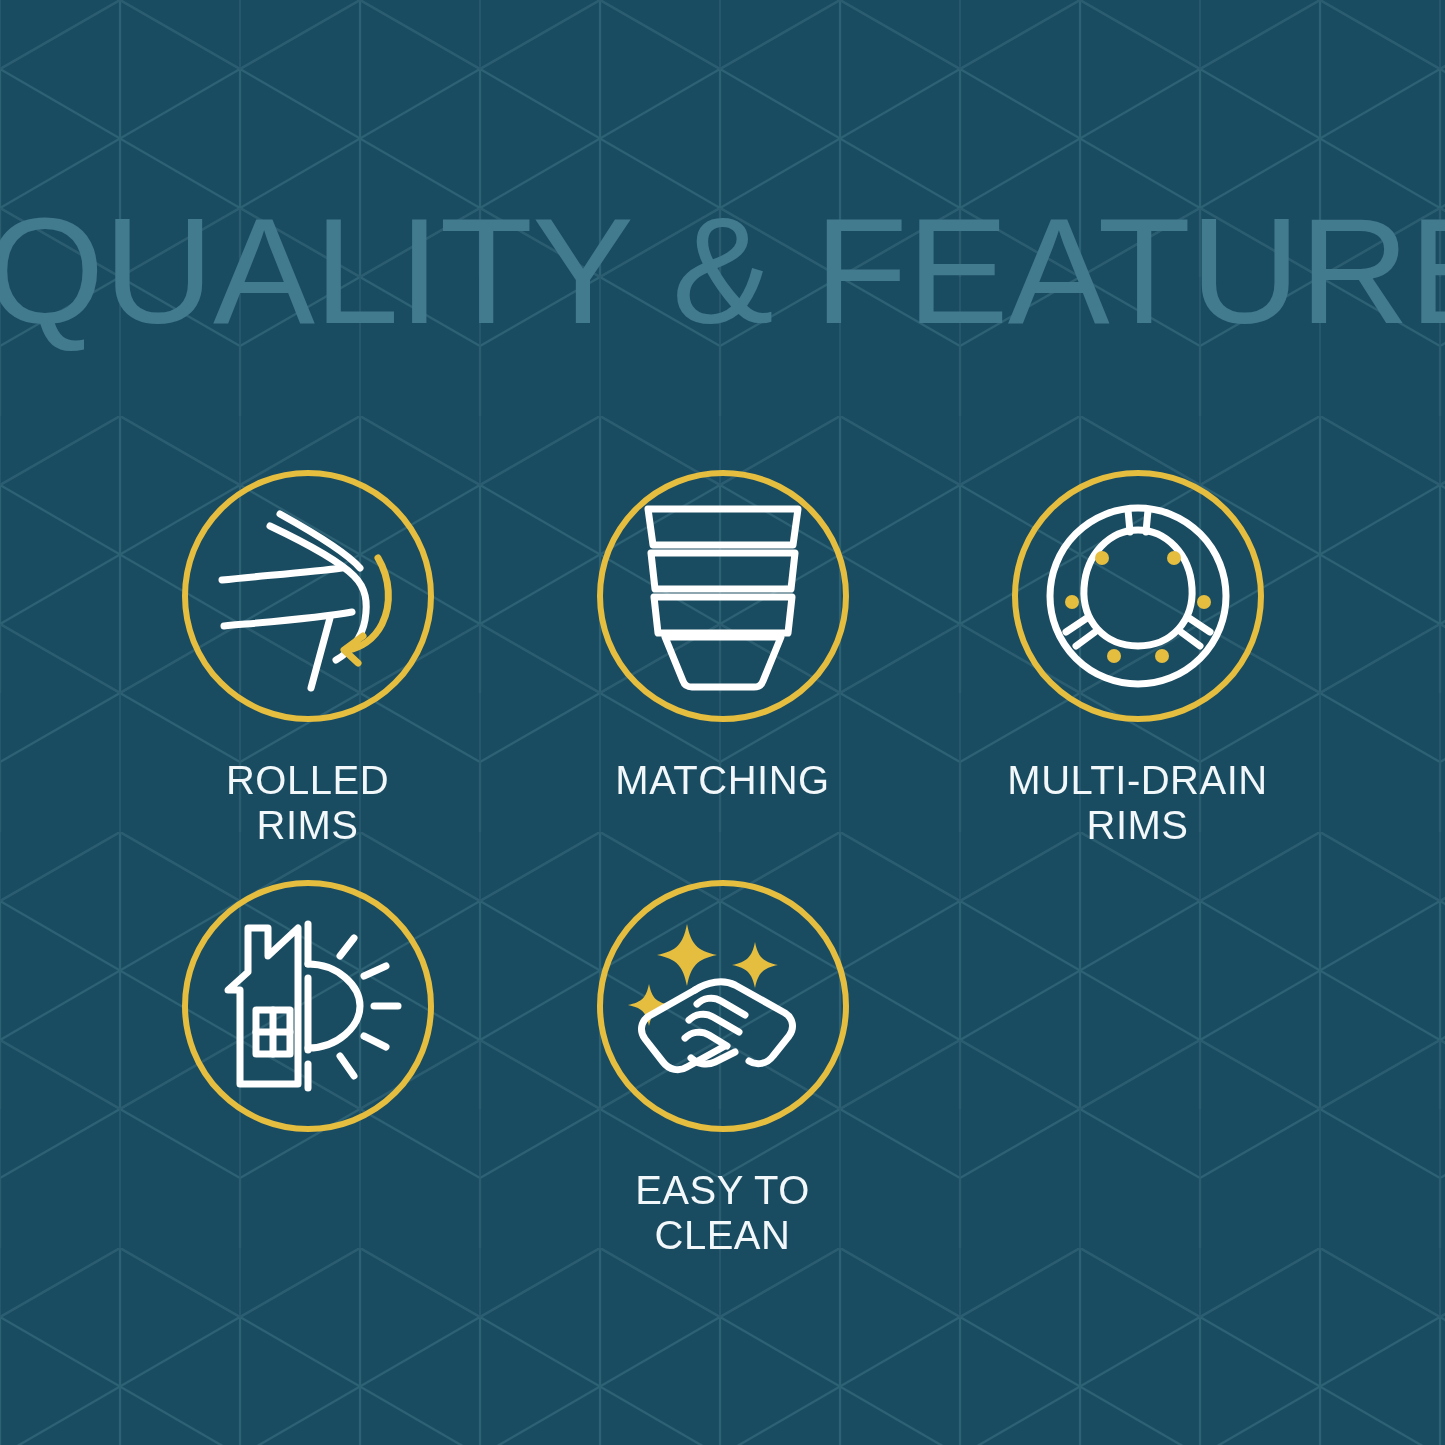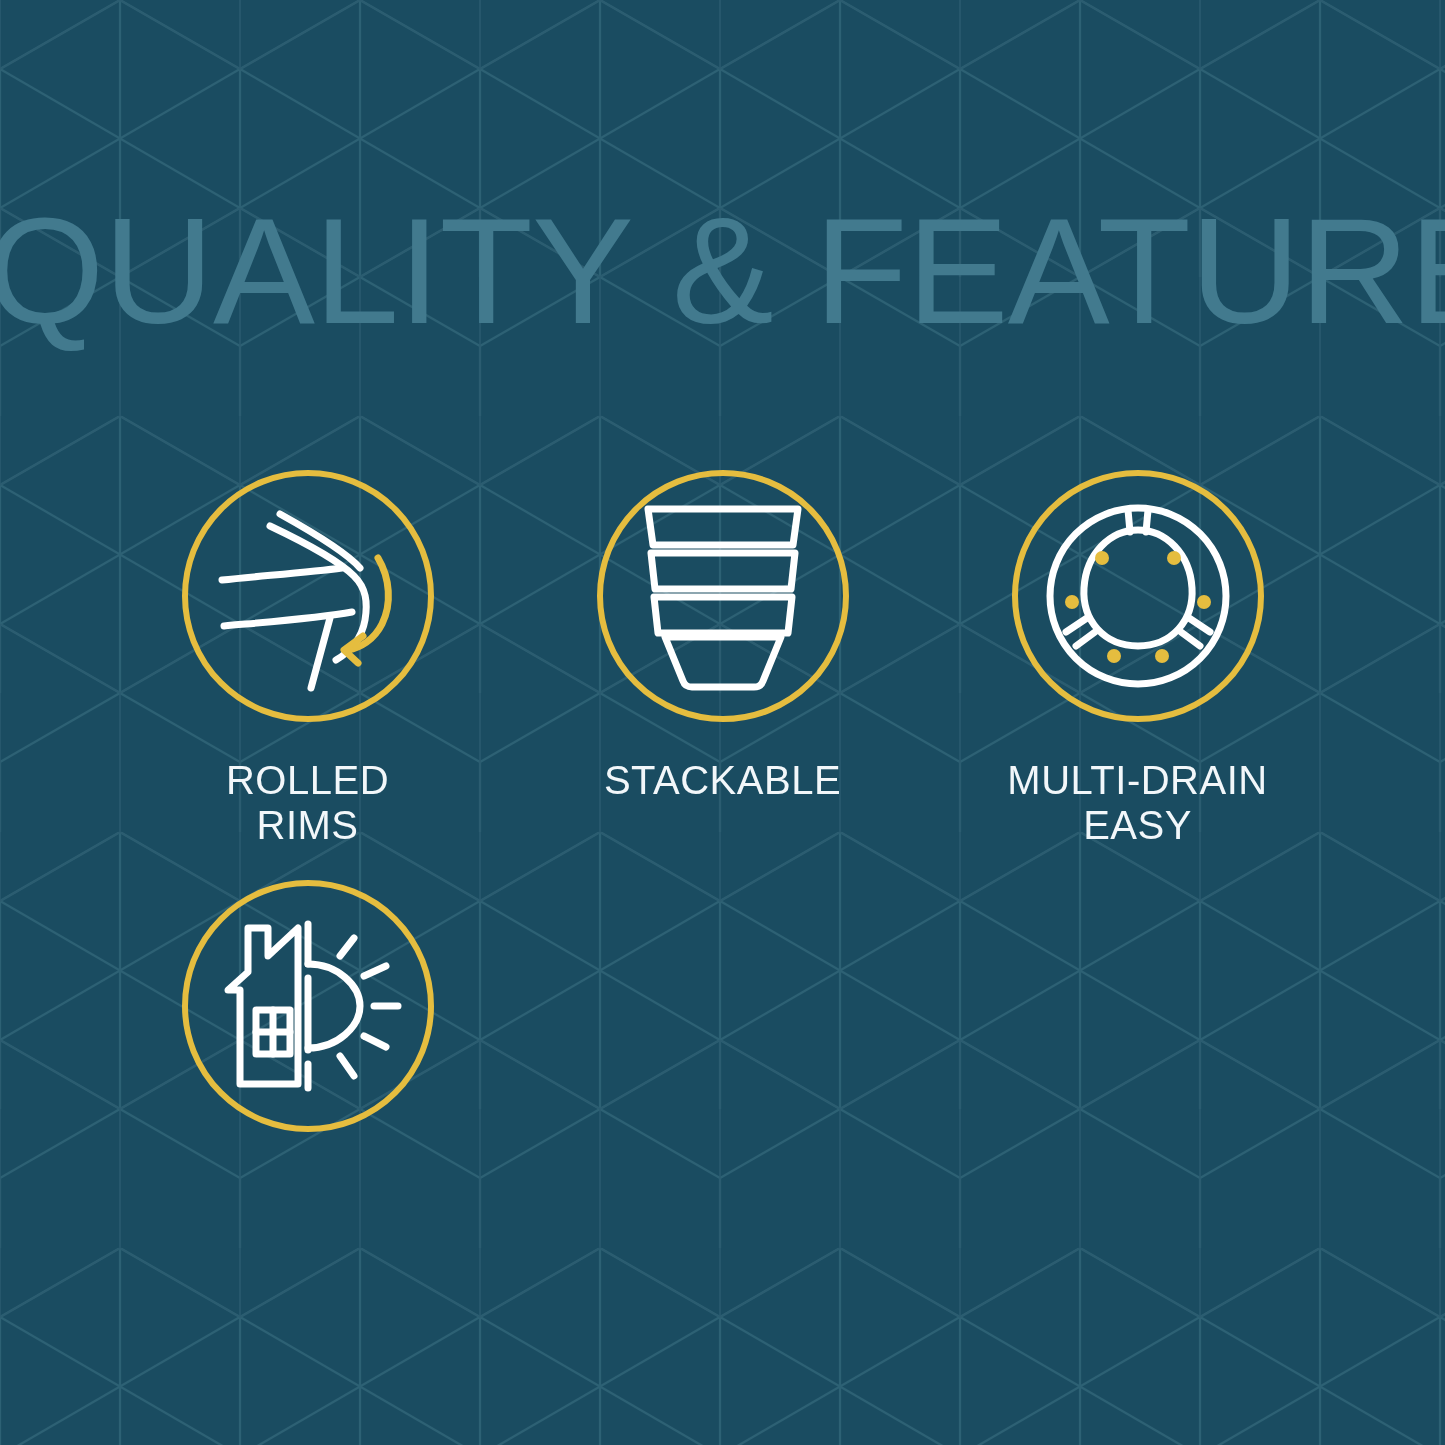--- a/index.html
+++ b/index.html
@@ -157,21 +157,21 @@
             <path d="M25,13 L175,13 L170,49 L30,49 Z"></path>
 
             <path d="M28,57 L172,57 L168,93 L32,93 Z"></path>
 
             <path d="M31,101 L169,101 L165,137 L35,137 Z"></path>
 
             <path d="M42,141 L158,141 L140,185 Q138,191 131,191 L69,191 Q62,191 60,185 Z"></path>
           </g>
         </svg>
       </div>
-      <div class="feature-label">STACKABLE</div>
+      <div class="feature-label">MATCHING</div>
     </div>
 
     <div class="feature">
       <div class="icon-circle">
         <svg width="200" height="200" viewBox="0 0 200 200" xmlns="http://www.w3.org/2000/svg">
           <g fill="none" stroke="#ffffff" stroke-width="7" stroke-linecap="round" stroke-linejoin="round">
 
             <circle cx="100" cy="100" r="88"></circle>
 
             <path d="M100,34
@@ -192,21 +192,21 @@
             <circle cx="64" cy="62" r="7"></circle>
             <circle cx="136" cy="62" r="7"></circle>
             <circle cx="34" cy="106" r="7"></circle>
             <circle cx="166" cy="106" r="7"></circle>
             <circle cx="76" cy="160" r="7"></circle>
             <circle cx="124" cy="160" r="7"></circle>
           </g>
         </svg>
       </div>
       <div class="feature-label">MULTI-DRAIN
-EASY</div>
+RIMS</div>
     </div>
 
 
     <div class="feature">
       <div class="icon-circle">
         <svg width="200" height="200" viewBox="0 0 200 200" xmlns="http://www.w3.org/2000/svg">
           <g fill="none" stroke="#ffffff" stroke-width="7" stroke-linecap="round" stroke-linejoin="round">
 
             <path d="M20,84 L40,66 L40,22 L60,22 L60,50 L90,22 L90,178 L32,178 L32,84 Z"></path>
 
@@ -223,15 +223,43 @@
             <path d="M132,50 L146,32"></path>
             <path d="M156,70 L178,60"></path>
             <path d="M166,100 L190,100"></path>
             <path d="M156,130 L178,141"></path>
             <path d="M132,150 L146,170"></path>
           </g>
         </svg>
       </div>
     </div>
 
+    <div class="feature">
+      <div class="icon-circle">
+        <svg width="200" height="200" viewBox="0 0 200 200" xmlns="http://www.w3.org/2000/svg">
+
+          <g fill="#e5bd3f">
+            <path d="M64,18 C68,38 74,45 94,49 C74,53 68,60 64,80 C60,60 54,53 34,49 C54,45 60,38 64,18 Z"></path>
+            <path d="M132,36 C135,51 140,56 155,59 C140,62 135,67 132,82 C129,67 124,62 109,59 C124,56 129,51 132,36 Z"></path>
+            <path d="M26,78 C29,92 33,96 47,99 C33,102 29,106 26,120 C23,106 19,102 5,99 C19,96 23,92 26,78 Z"></path>
+          </g>
+
+          <g fill="none" stroke="#ffffff" stroke-width="7" stroke-linecap="round" stroke-linejoin="round">
+
+            <path d="M72,84 C84,76 100,73 112,79 L162,107
+                     C170,112 172,122 166,130 L150,150
+                     C144,158 134,160 126,155"></path>
+            <path d="M72,84 L26,110 C18,115 16,125 22,133 L40,156
+                     C46,164 56,166 64,161 L102,140"></path>
+
+            <path d="M74,98 C80,92 90,90 98,95 L122,109"></path>
+            <path d="M66,114 C72,108 82,106 90,111 L116,126"></path>
+            <path d="M62,132 C68,126 78,124 86,129 L104,140"></path>
+            <path d="M68,152 C74,158 84,160 92,156 L112,146"></path>
+          </g>
+        </svg>
+      </div>
+      <div class="feature-label">EASY TO
+CLEAN</div>
+    </div>
 
   </div>
 </div>
 
 </body></html>

